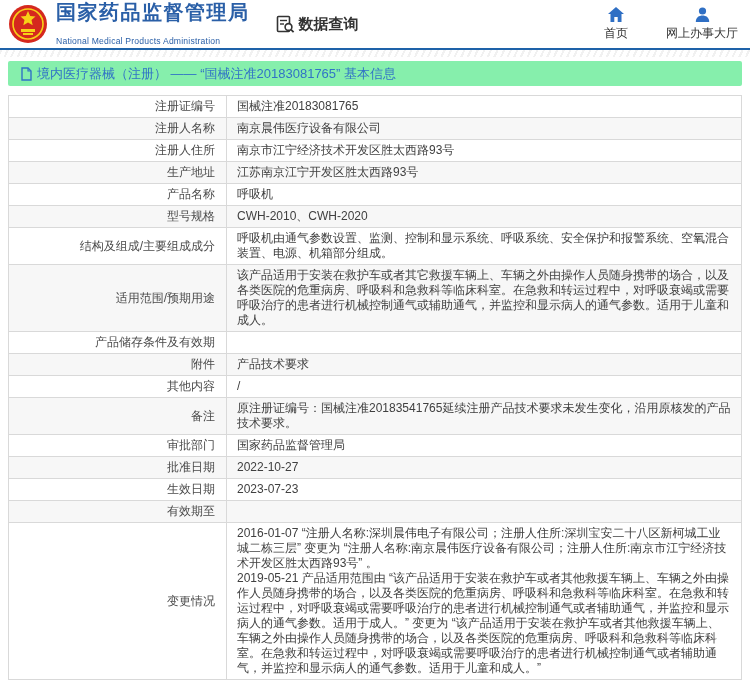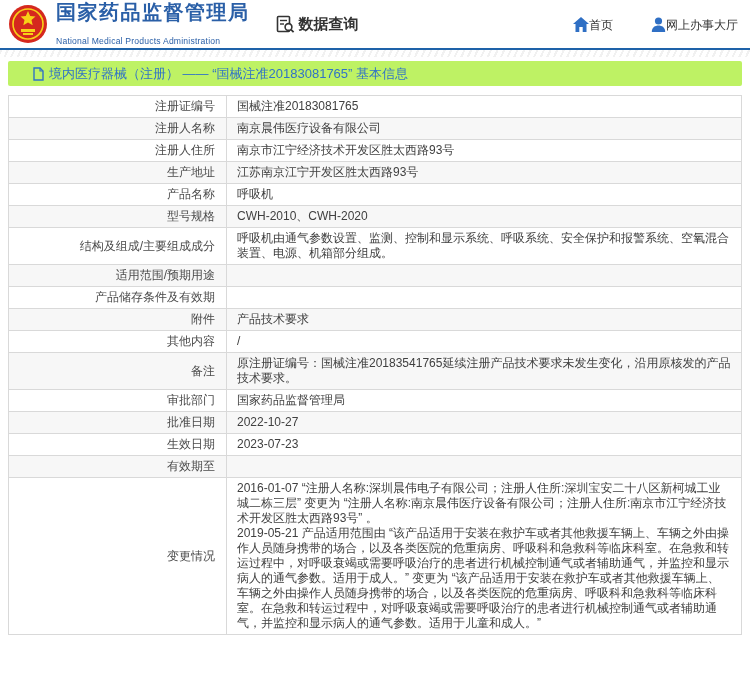--- a/index.html
+++ b/index.html
@@ -20,29 +20,29 @@
   
   .header{height:48px;display:flex;align-items:center;padding:0 12px 0 8px;background:#fff;}
   .logo-wrap{display:flex;align-items:center;}
   .emblem{width:40px;height:42px;flex:0 0 auto;margin-right:8px;}
   .title-block{line-height:1.05;}
   .site-title{font-size:20px;font-weight:bold;color:var(--brand-blue);letter-spacing:1.5px;}
   .site-subtitle{font-size:8.6px;color:var(--brand-blue);margin-top:14px;letter-spacing:.2px;}
   .data-query{display:flex;align-items:center;margin-left:26px;font-size:15px;font-weight:600;color:#333;cursor:pointer;}
   .data-query svg{margin-right:4px;}
   .header-spacer{flex:1;}
-  .nav-item{display:flex;flex-direction:row;align-items:center;margin-left:38px;cursor:pointer;}
+  .nav-item{display:flex;flex-direction:column;align-items:center;margin-left:38px;cursor:pointer;}
   .nav-item svg{height:15px;}
   .nav-label{font-size:12px;color:#333;margin-top:3px;white-space:nowrap;}
   
   .blue-line{height:2px;background:var(--divider-blue);}
   .hatch{height:7px;background:repeating-linear-gradient(115deg,#f1f1f1 0 2px,#ffffff 2px 6px);}
   
-  .breadcrumb-bar{margin:4px 8px 9px;height:25px;background:#bef264;border-radius:2px;
-    display:flex;align-items:center;padding:0 24px;}
+  .breadcrumb-bar{margin:4px 8px 9px;height:25px;background:#86efac;border-radius:2px;
+    display:flex;align-items:center;padding:0 12px;}
   .breadcrumb-bar svg{margin-right:4px;flex:0 0 auto;}
   .breadcrumb-text{font-size:13px;color:var(--breadcrumb-blue);white-space:nowrap;}
   
   .info-table{margin:0 8px;border:1px solid var(--border);border-bottom:none;background:#fff;}
   .row{display:flex;border-bottom:1px solid var(--border);min-height:21px;}
   .row:nth-child(even){background:var(--row-alt);}
   .cell{font-size:12px;line-height:15px;}
   .cell.label{width:218px;flex:0 0 auto;border-right:1px solid var(--border);
     display:flex;align-items:center;justify-content:flex-end;text-align:right;
     padding:3px 11px 3px 6px;color:#4a4a4a;}
@@ -147,20 +147,21 @@
     <div class="row">
       <div class="cell label">
         <span>结构及组成/主要组成成分</span>
       </div>
       <div class="cell value">呼吸机由通气参数设置、监测、控制和显示系统、呼吸系统、安全保护和报警系统、空氧混合装置、电源、机箱部分组成。</div>
     </div>
     <div class="row">
       <div class="cell label">
         <span>适用范围/预期用途</span>
       </div>
+      <div class="cell value">该产品适用于安装在救护车或者其它救援车辆上、车辆之外由操作人员随身携带的场合，以及各类医院的危重病房、呼吸科和急救科等临床科室。在急救和转运过程中，对呼吸衰竭或需要呼吸治疗的患者进行机械控制通气或辅助通气，并监控和显示病人的通气参数。适用于儿童和成人。</div>
     </div>
     <div class="row">
       <div class="cell label">
         <span>产品储存条件及有效期</span>
       </div>
       <div class="cell value"></div>
     </div>
     <div class="row">
       <div class="cell label">
         <span>附件</span>

